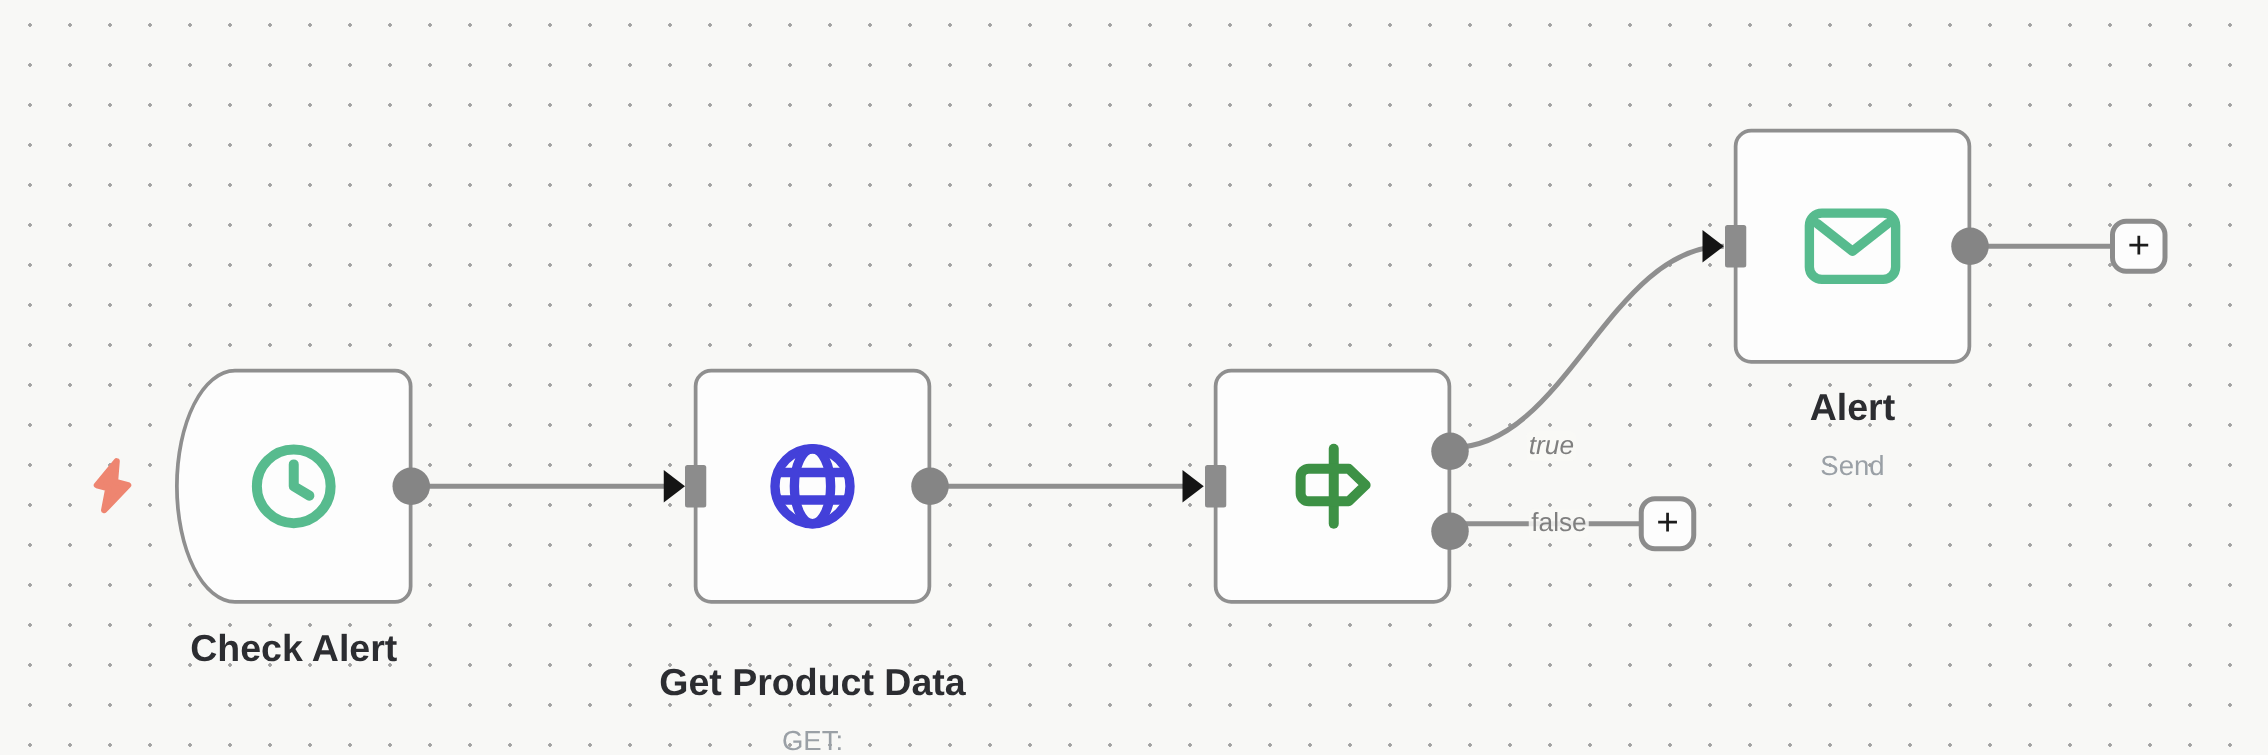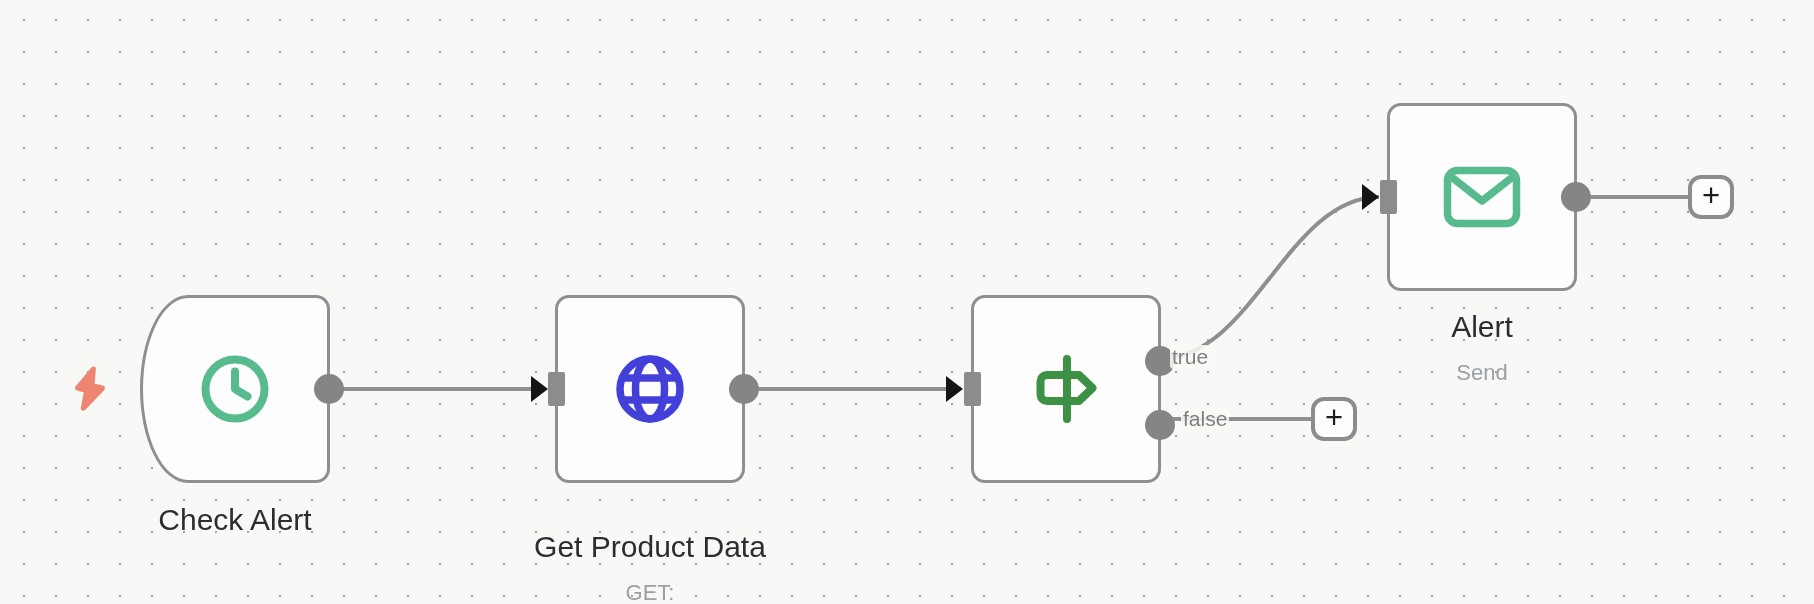--- a/index.html
+++ b/index.html
@@ -46,21 +46,21 @@
     position:absolute;
     width:17px;height:34px;
     background:#8c8c8c;border-radius:2px;
     left:-10px;top:50%;margin-top:-17px;
   }
   .caption{
     position:absolute;width:320px;text-align:center;z-index:2;
     pointer-events:none;
   }
   .caption .title{
-    font-size:30px;font-weight:400;color:#2c2d31;line-height:34px;
+    font-size:30px;font-weight:700;color:#2c2d31;line-height:34px;
   }
   .caption .subtitle{
     font-size:22px;font-weight:400;color:#9aa0a6;line-height:26px;margin-top:16px;
   }
   .port-label{
     position:absolute;z-index:3;
     font-size:21px;color:#7f7f7f;line-height:24px;
     background:rgba(248,248,246,0.88);
     padding:0 2px;border-radius:4px;
   }
@@ -131,22 +131,22 @@
     <svg class="icon" width="68" height="70" viewBox="0 0 68 70">
       <g fill="none" stroke="#3d9145" stroke-width="8" stroke-linecap="round" stroke-linejoin="round">
         <line x1="35" y1="5" x2="35" y2="65"></line>
         <path d="M15 21 H47 L60.5 34 L47 47 H15 A6.5 6.5 0 0 1 8.5 40.5 V27.5 A6.5 6.5 0 0 1 15 21 Z"></path>
       </g>
     </svg>
     <span class="in-rect"></span>
     <span class="out-dot port-a"></span>
     <span class="out-dot port-b"></span>
   </div>
-  <span class="port-label" style="left:1170px;top:345px;">true</span>
-  <span class="port-label" style="left:1181px;top:407px;">false</span>
+  <span class="port-label" style="left:1221px;top:345px;font-style:italic;">true</span>
+  <span class="port-label" style="left:1223px;top:407px;">false</span>
 
   <div class="node" style="left:1387px;top:103px;">
     <svg class="icon" width="78" height="62" viewBox="0 0 78 62">
       <g fill="none" stroke="#57bb8e" stroke-width="7.5" stroke-linecap="round" stroke-linejoin="round">
         <rect x="4.5" y="4.5" width="69" height="53" rx="10"></rect>
         <polyline points="11,13 39,35 67,13"></polyline>
       </g>
     </svg>
     <span class="in-rect"></span>
     <span class="out-dot"></span>

